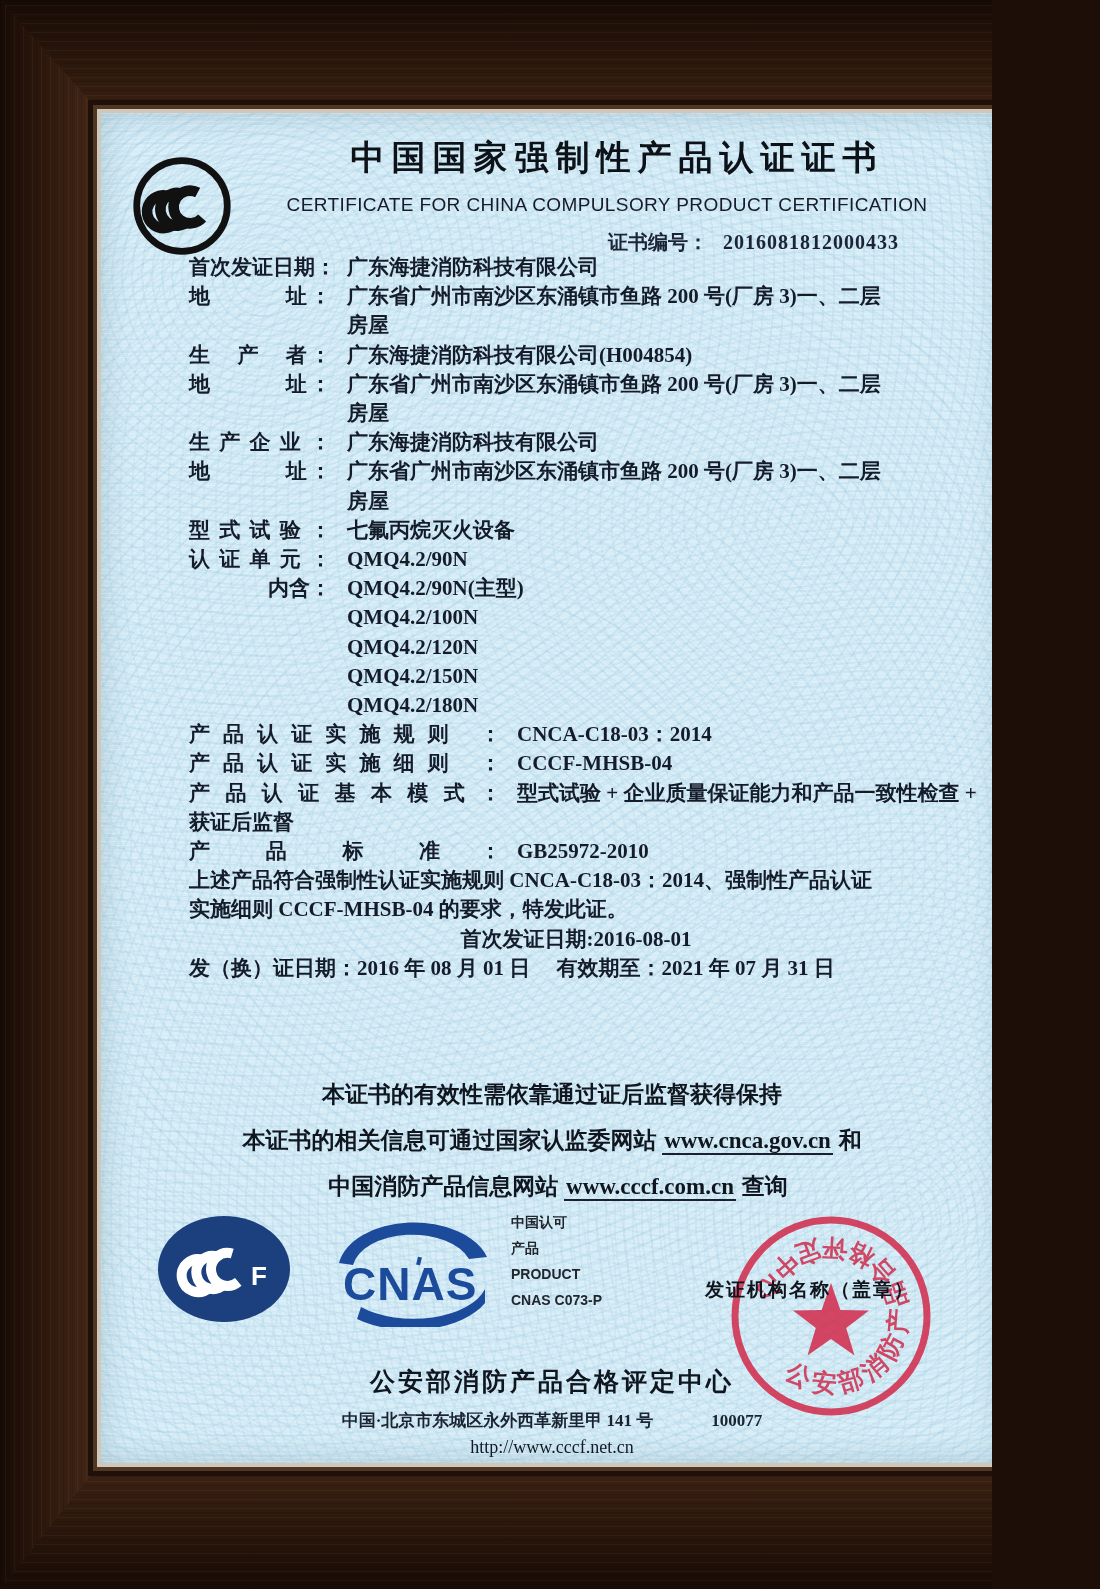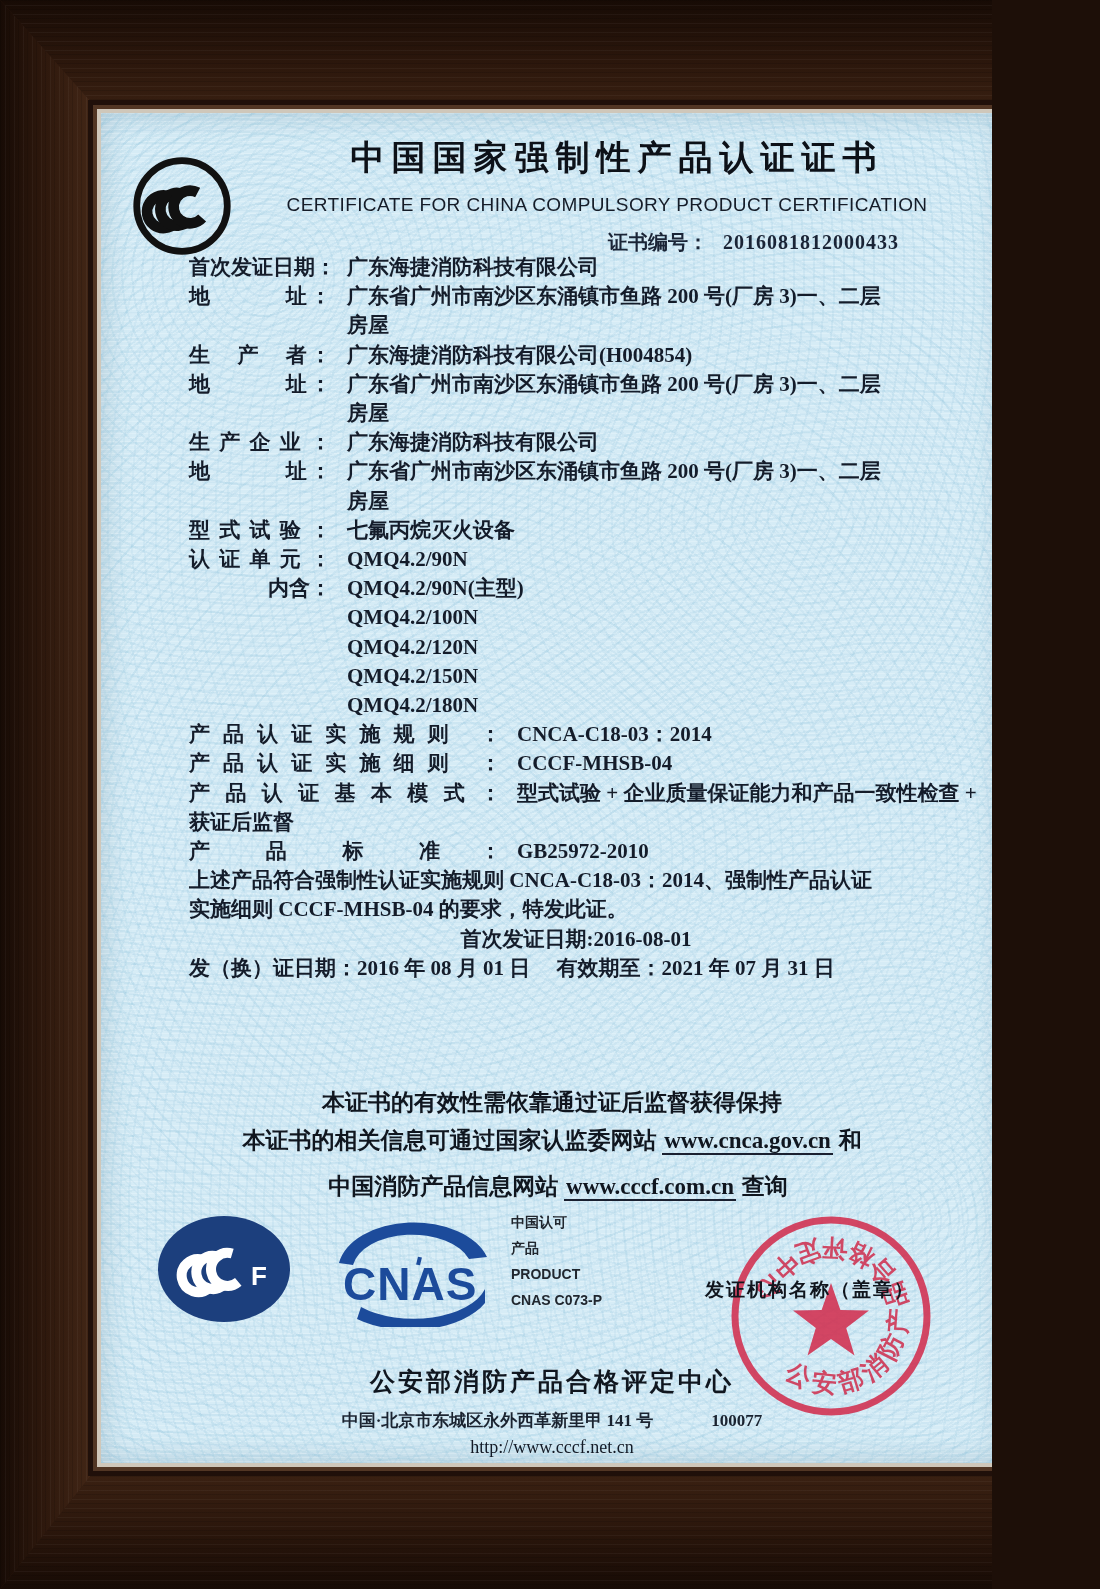--- a/index.html
+++ b/index.html
@@ -48,21 +48,21 @@
   .line{white-space:nowrap;}
   .lbl{display:inline-block;width:142px;text-align:justify;text-align-last:justify;vertical-align:top;}
   .lbl-compact{display:inline-block;width:142px;text-align:right;text-align-last:right;vertical-align:top;}
   .lbl-wide{display:inline-block;width:312px;text-align:justify;text-align-last:justify;vertical-align:top;}
   .val{margin-left:16px;}
   .cont .val{margin-left:158px;}
   .flush{margin-left:0;}
   .center-line{text-align:center;}
   
   .notice{position:absolute;left:0;right:0;text-align:center;font-size:23px;font-weight:700;color:#10161f;}
-  .n1{top:966px;margin-top:8px;} .n2{top:1012px;} .n3{top:1058px;padding-left:12px;}
+  .n1{top:966px;} .n2{top:1012px;} .n3{top:1058px;padding-left:12px;}
   .url{font-family:Liberation Serif, serif;border-bottom:2px solid #1a2030;padding:0 2px;}
   
   .cccf-badge{position:absolute;left:52px;top:1096px;}
   .cnas-logo{position:absolute;left:232px;top:1092px;}
   .cnas-caption{position:absolute;left:410px;top:1096px;font-size:14px;line-height:26px;font-weight:700;
         color:#20262e;font-family:"Liberation Sans","DejaVu Sans",sans-serif;}
   .seal{position:absolute;left:625px;top:1098px;opacity:.85;}
   .issuer-overlay{position:absolute;left:604px;top:1164px;font-size:19px;font-weight:700;letter-spacing:2px;color:#10151d;}
   .f-org{position:absolute;left:0;right:0;top:1252px;text-align:center;font-size:25px;font-weight:700;letter-spacing:3px;color:#10161f;}
   .f-addr{position:absolute;left:0;right:0;top:1296px;text-align:center;font-size:17px;font-weight:600;color:#1a2330;}

